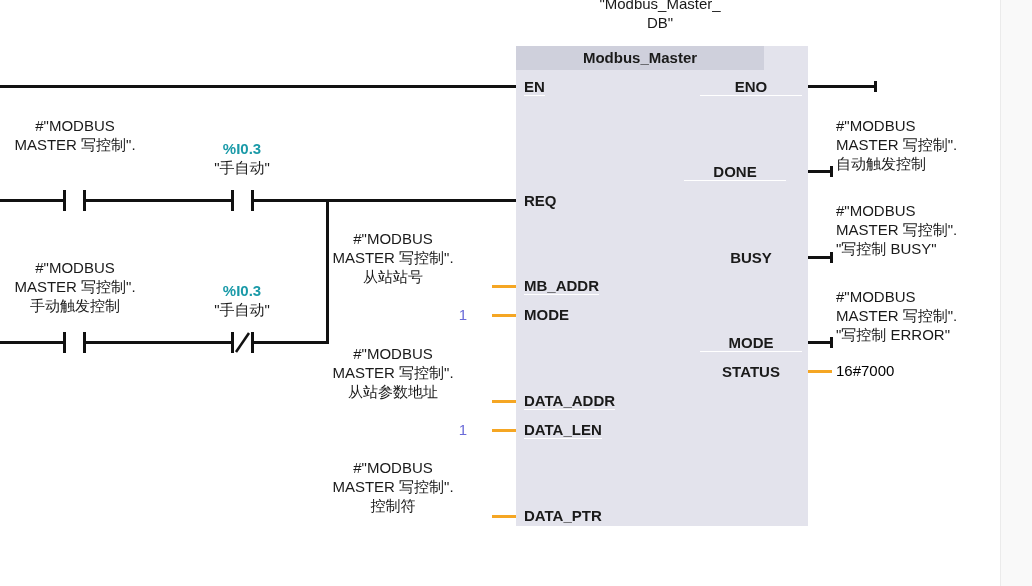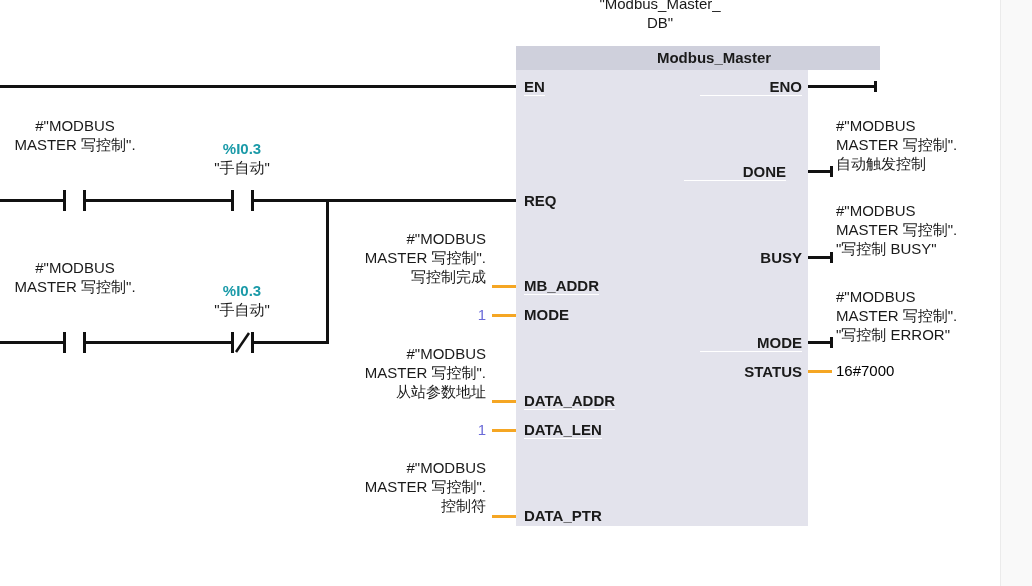--- a/index.html
+++ b/index.html
@@ -1,30 +1,30 @@
 <!DOCTYPE html>
 <html><head>
 <meta charset="utf-8">
 <style>
   html, body { margin:0; padding:0; }
   body { width:1032px; height:586px; background:#ffffff; position:relative; overflow:hidden;
          font-family:"Liberation Sans","DejaVu Sans",sans-serif; color:#1a1a1a; }
   .abs { position:absolute; }
   .txt { font-size:15px; line-height:19px; white-space:nowrap; }
   .ctr { text-align:center; }
-  .rgt { text-align:right; }
+  .rgt { text-align:center; }
   .lft { text-align:left; }
   .addr { color:#1a9aa8; font-weight:bold; }
   .const-in { color:#6a6ad8; }
   .status-val { color:#000000; }
   .pin { font-size:15px; font-weight:bold; color:#1a1a1a; }
   .pin-ul { border-bottom:1px solid #ffffff; }
   .block { left:516px; top:46px; width:292px; height:480px; background:#e3e3ec; }
-  .block-head { left:516px; top:46px; width:332px; height:24px; background:#cfd0dc;
-                font-size:15px; font-weight:bold; text-align:center; line-height:24px; color:#1a1a1a;padding-left:32px; }
+  .block-head { left:516px; top:46px; width:248px; height:24px; background:#cfd0dc;
+                font-size:15px; font-weight:bold; text-align:center; line-height:24px; color:#1a1a1a; }
   .wire { position:absolute; background:#111; }
   .owire { position:absolute; background:#f5a623; height:3px; }
   .scroll-right { left:1000px; top:0; width:32px; height:586px; background:#f9f9f9; border-left:1px solid #ebebeb; }
 </style>
 </head>
 <body>
 
 <div class="abs txt ctr" style="left:560px;top:-6px;width:200px;">
   <div>"Modbus_Master_</div>
   <div>DB"</div>
@@ -86,36 +86,37 @@
   <div>#"MODBUS</div>
   <div>MASTER 写控制".</div>
 </div>
 <div class="abs txt ctr" style="left:192px;top:139px;width:100px;">
   <div class="addr">%I0.3</div>
   <div>"手自动"</div>
 </div>
 <div class="abs txt ctr" style="left:0;top:258px;width:150px;">
   <div>#"MODBUS</div>
   <div>MASTER 写控制".</div>
+  <div>手动触发控制</div>
 </div>
 <div class="abs txt ctr" style="left:192px;top:281px;width:100px;">
   <div class="addr">%I0.3</div>
   <div>"手自动"</div>
 </div>
 
 <div class="owire" style="left:492px;top:285px;width:24px;"></div>
 <div class="owire" style="left:492px;top:314px;width:24px;"></div>
 <div class="owire" style="left:492px;top:400px;width:24px;"></div>
 <div class="owire" style="left:492px;top:429px;width:24px;"></div>
 <div class="owire" style="left:492px;top:515px;width:24px;"></div>
 
 <div class="abs txt rgt" style="left:300px;top:229px;width:186px;">
   <div>#"MODBUS</div>
   <div>MASTER 写控制".</div>
-  <div>写控制完成</div>
+  <div>从站站号</div>
 </div>
 <div class="abs txt rgt const-in" style="left:440px;top:305px;width:46px;">1</div>
 <div class="abs txt rgt" style="left:300px;top:344px;width:186px;">
   <div>#"MODBUS</div>
   <div>MASTER 写控制".</div>
   <div>从站参数地址</div>
 </div>
 <div class="abs txt rgt const-in" style="left:440px;top:420px;width:46px;">1</div>
 <div class="abs txt rgt" style="left:300px;top:458px;width:186px;">
   <div>#"MODBUS</div>

